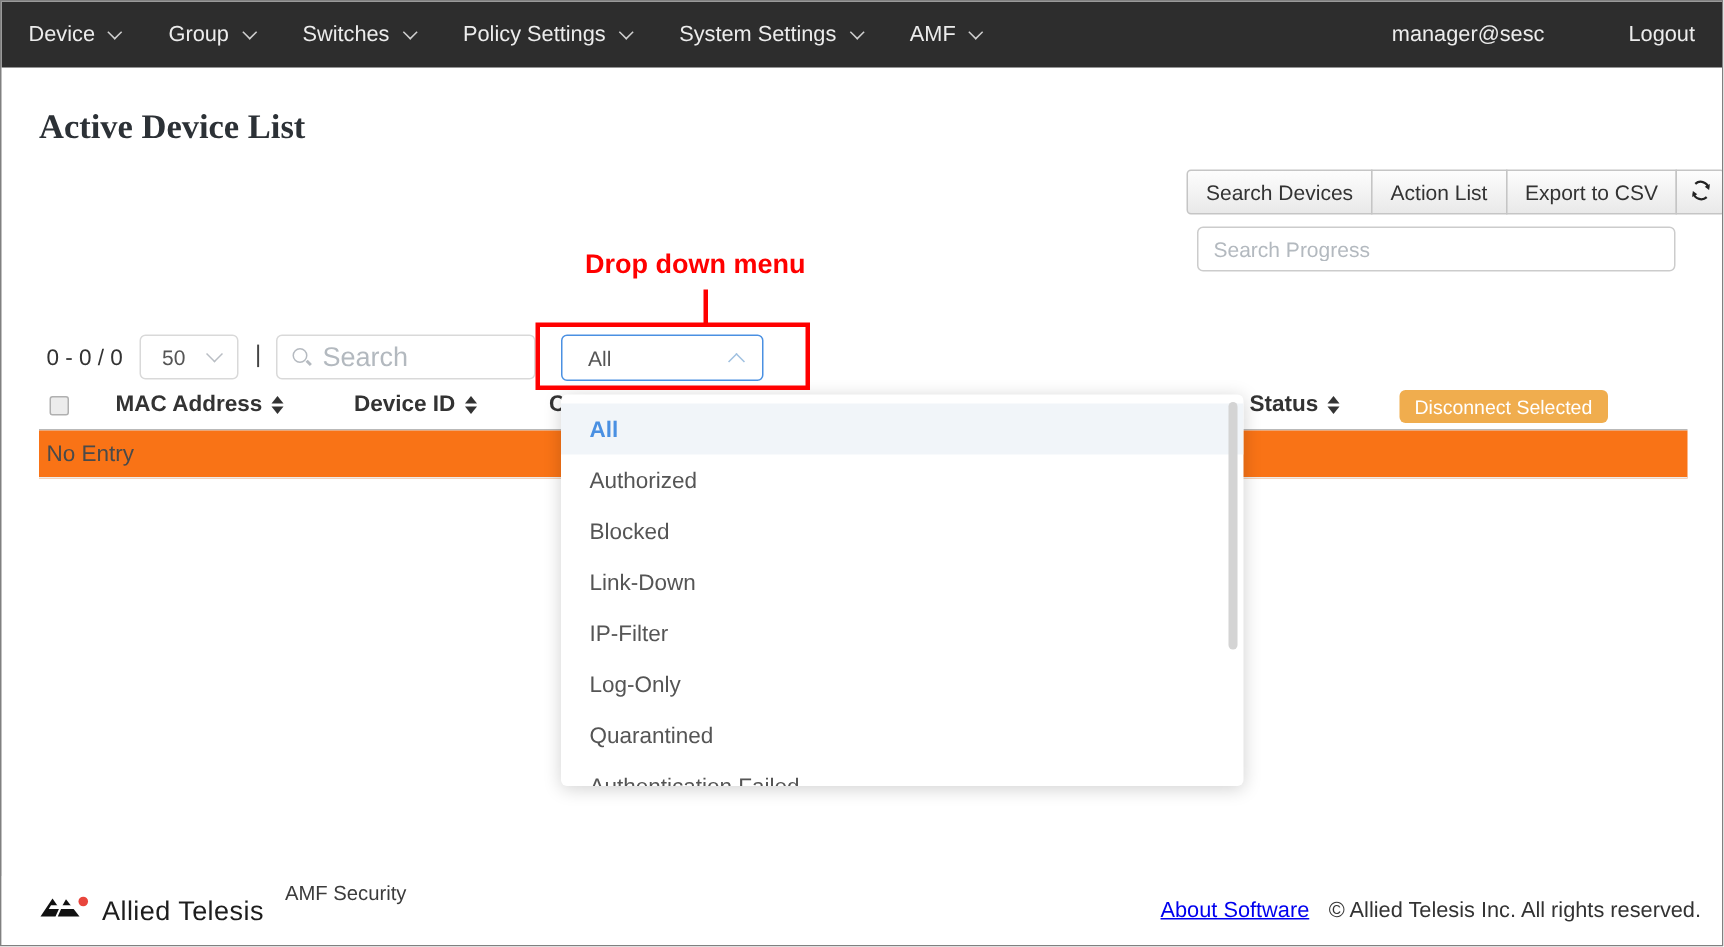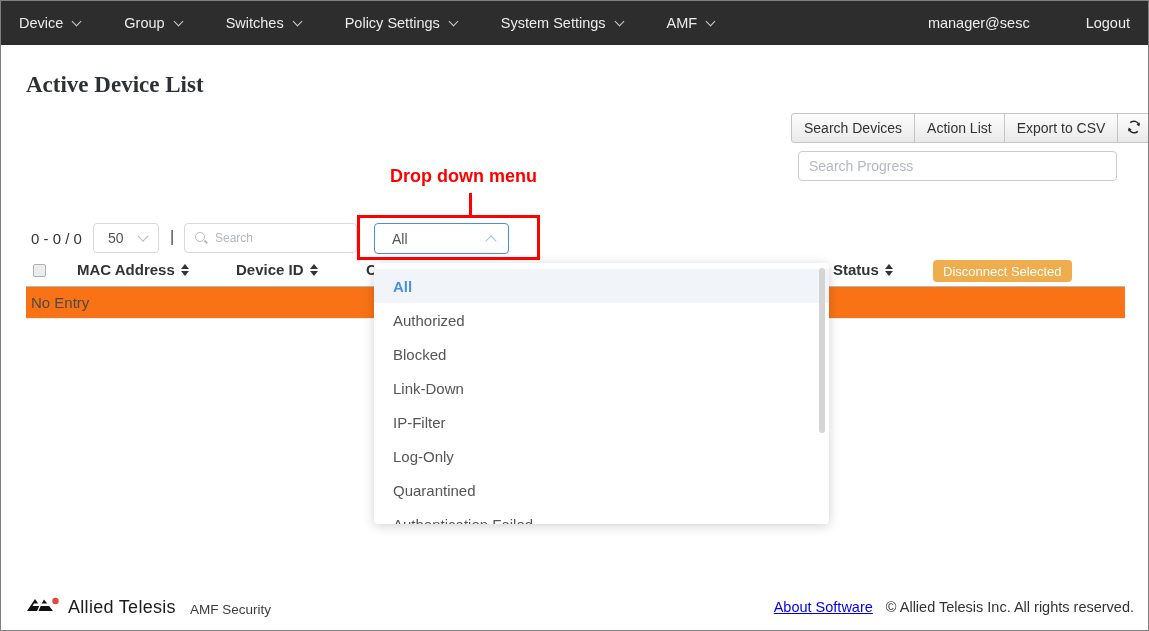--- a/index.html
+++ b/index.html
@@ -4,21 +4,21 @@
 <style>
   * { margin:0; padding:0; box-sizing:border-box; }
   html,body { width:1149px; height:631px; }
   body { font-family:"Liberation Sans", sans-serif; background:#fff; }
   #screen { position:relative; width:1149px; height:631px; background:#fff;
             border:1px solid #808080; overflow:hidden; }
 
   
   .navbar { position:absolute; top:0; left:0; width:100%; height:44px;
             background:#2d2d2d; display:flex; align-items:center; padding:0 18px; z-index:5; }
-  .nav-left { display:flex; align-items:flex-end; gap:44px; }
+  .nav-left { display:flex; align-items:flex-end; gap:32px; }
   .nav-item { color:#ececec; font-size:14.5px; display:flex; align-items:center; gap:10px; cursor:pointer; }
   .chev { width:7px; height:7px; border-right:1.6px solid #cfcfcf; border-bottom:1.6px solid #cfcfcf;
           transform:rotate(45deg); margin-top:-4px; }
   .nav-right { margin-left:auto; display:flex; gap:56px; }
   .nav-link { color:#ececec; font-size:14.5px; cursor:pointer; }
 
   
   .page-title { position:absolute; left:25px; top:71px; font-size:23px; font-weight:bold; color:#2c3136;font-family:Liberation Serif, serif; }
 
   
@@ -49,21 +49,21 @@
   .chev-down-gray { width:8px; height:8px; border-right:1.6px solid #b9bec4; border-bottom:1.6px solid #b9bec4;
         transform:rotate(45deg); margin-top:-4px; }
   .separator { position:absolute; left:169px; top:227px; font-size:16px; color:#444; }
   .mini-search { position:absolute; left:183px; top:222px; width:173px; height:30px;
         border:1px solid #d9d9d9; border-radius:4px; display:flex; align-items:center; padding:0 9px; background:#fff; }
   .mag { position:relative; width:14px; height:14px; margin-right:7px; flex:none; }
   .mag::before { content:""; position:absolute; left:1px; top:1px; width:8px; height:8px;
         border:1.5px solid #b5bac0; border-radius:50%; }
   .mag::after { content:""; position:absolute; left:10px; top:10px; width:4px; height:1.5px;
         background:#b5bac0; transform:rotate(45deg); }
-  .mini-search input { border:none; outline:none; width:100%; font-size:12px; color:#333;
+  .mini-search input { border:none; outline:none; width:100%; font-size:18px; color:#333;
         font-family:"Liberation Sans", sans-serif; }
   .mini-search input::placeholder { color:#b3b9bf; }
   .status-select { position:absolute; left:373px; top:222px; width:135px; height:31px;
         border:1px solid #4a90e2; border-radius:4px; display:flex; align-items:center;
         justify-content:space-between; padding:0 13px 0 17px; background:#fff; cursor:pointer; z-index:41; }
   .status-select .val { font-size:14px; color:#555; }
   .chev-up-blue { width:8px; height:8px; border-right:1.6px solid #9fc0e0; border-bottom:1.6px solid #9fc0e0;
         transform:rotate(-135deg); margin-top:4px; }
 
   
@@ -87,21 +87,21 @@
         background:#fff; border-radius:4px; box-shadow:0 2px 12px rgba(0,0,0,0.18);
         padding-top:6px; overflow:hidden; z-index:30; }
   .dd-item { height:34px; display:flex; align-items:center; padding-left:19px;
         font-size:15px; color:#555; cursor:pointer; }
   .dd-item.selected { background:#f1f5f9; color:#4a90e2; font-weight:bold; }
   .dd-scrollbar { position:absolute; right:4px; top:5px; width:6px; height:165px;
         background:#d4d4d4; border-radius:3px; cursor:pointer; }
 
   
   .footer { position:absolute; left:0; bottom:0; width:100%; height:46px;
-        display:flex; align-items:center; padding:0 14px 0 25px; background:#fff; z-index:6; }
+        display:flex; padding:0 14px 0 25px; background:#fff; z-index:6; }
   .brand-wrap { display:flex; align-items:center; gap:8px; }
   .brand-name { font-size:18px; color:#1d1d1d; letter-spacing:0.3px; }
   .product-name { font-size:13.5px; color:#3c3c3c; margin-left:14px; margin-top:4px; }
   .footer-right { margin-left:auto; display:flex; align-items:center; gap:13px; }
   .about-link { font-size:14.5px; color:#0000ee; text-decoration:underline; cursor:pointer; }
   .copyright { font-size:14.5px; color:#333; }
 </style>
 </head>
 <body>
 

